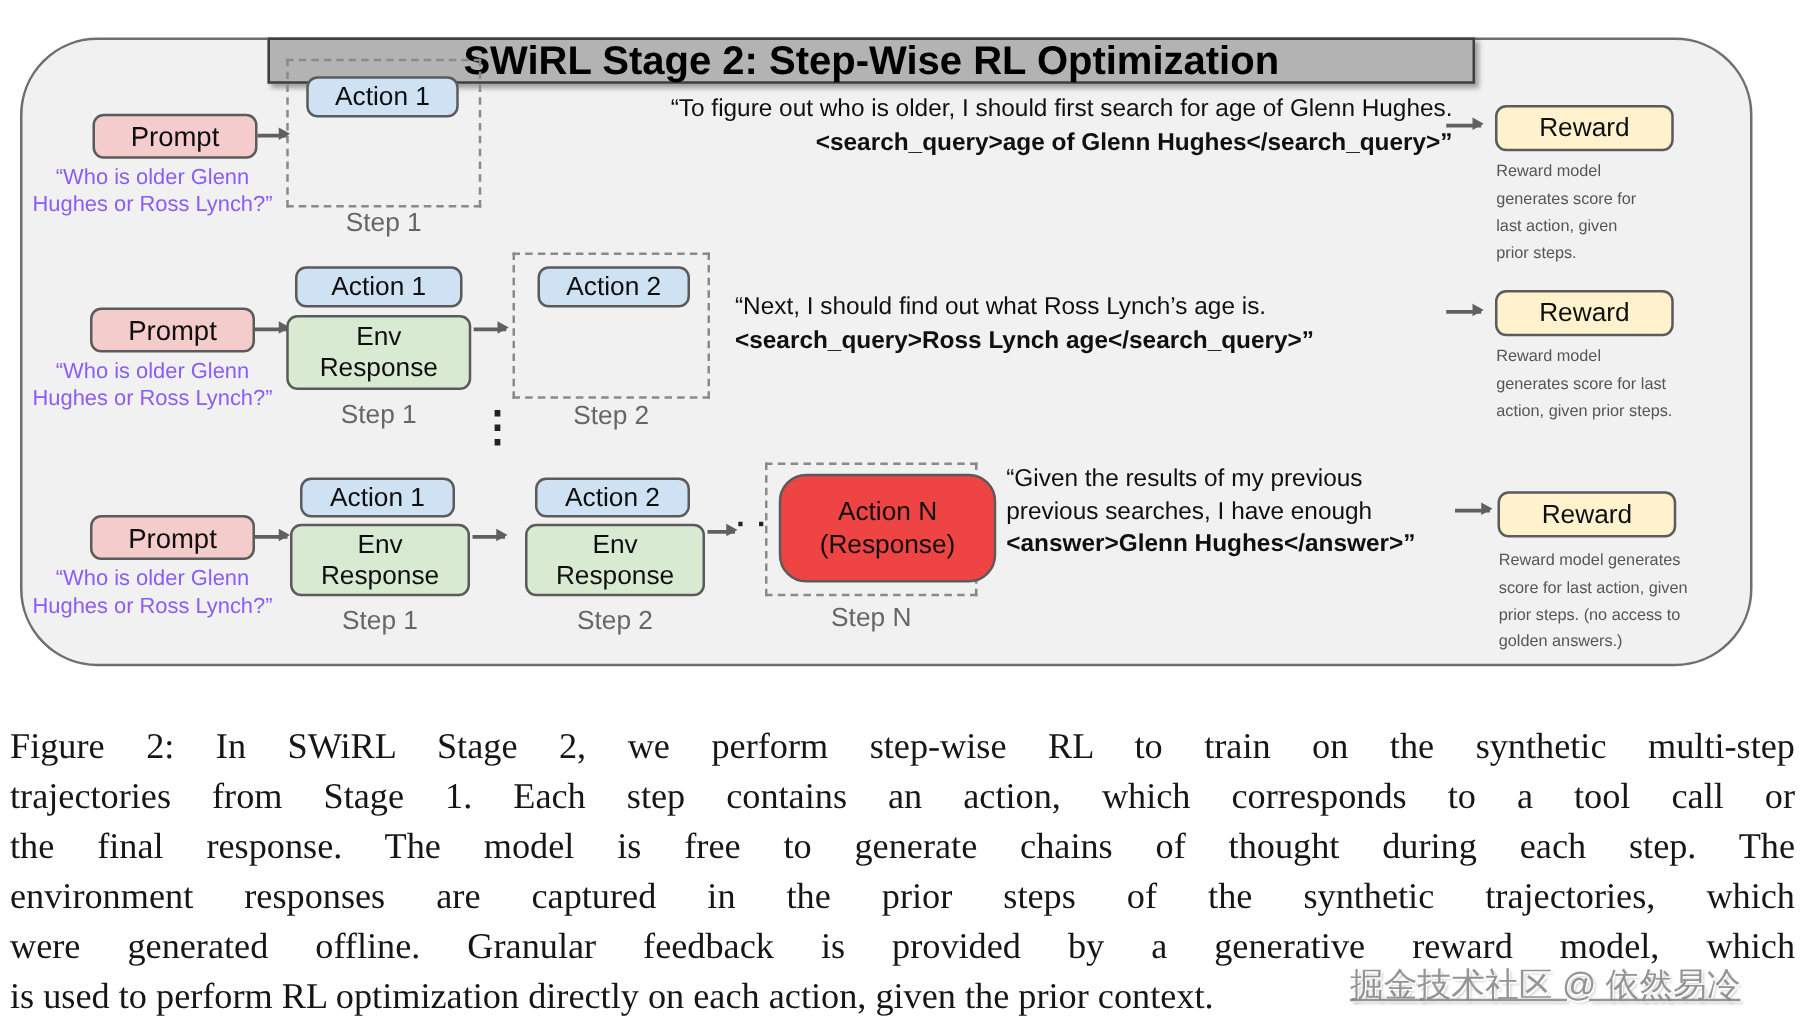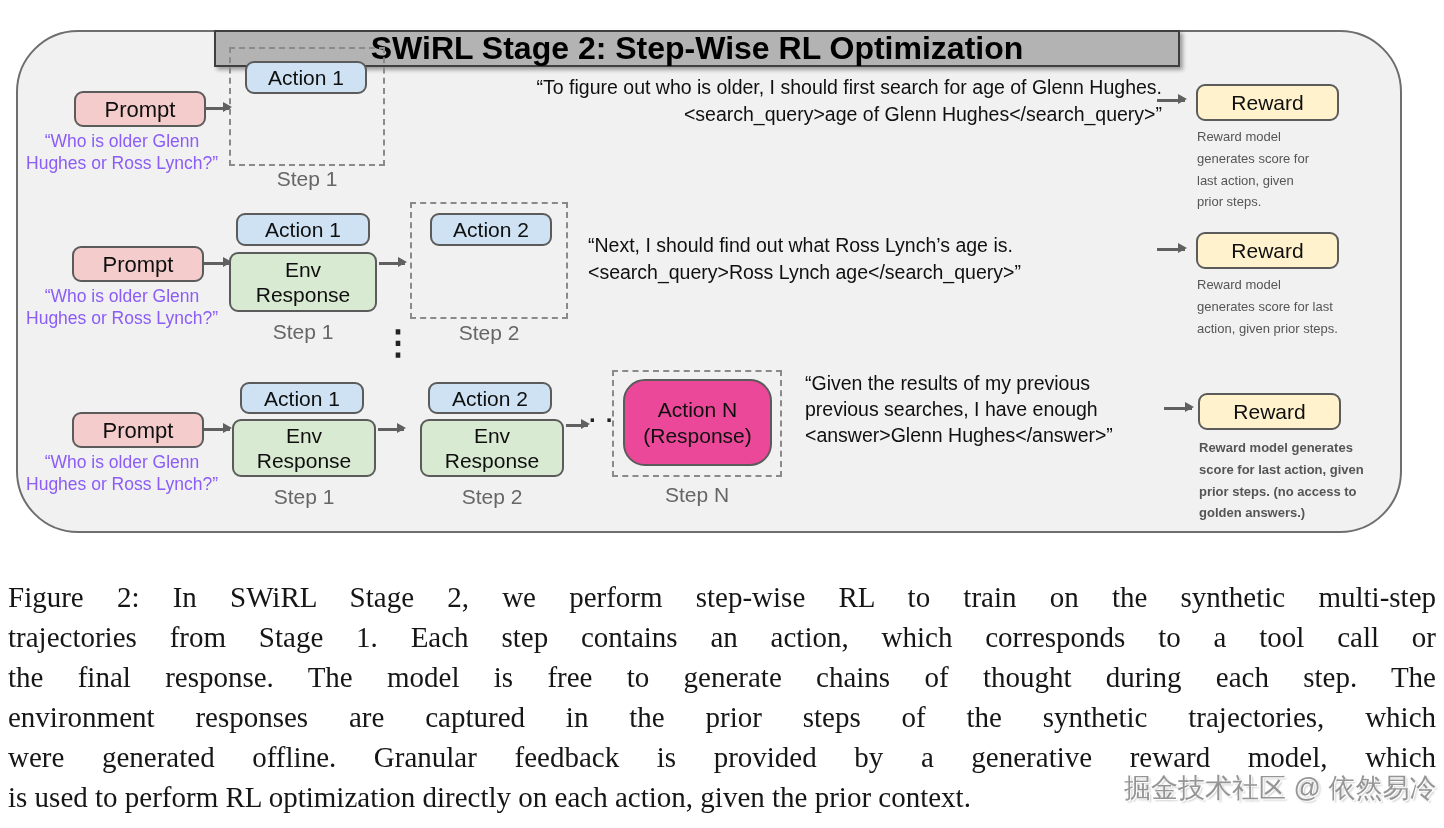--- a/index.html
+++ b/index.html
@@ -54,21 +54,21 @@
   }
   .pquote {
     position: absolute;
     font-size: 17.5px; color: #8b5cf6;
     text-align: center; line-height: 21.5px;
   }
   .thought {
     position: absolute;
     font-size: 19.5px; color: #101010; line-height: 26.5px;
   }
-  .thought .bold { font-weight: normal; }
+  .thought .bold { font-weight: bold; }
   .rdesc {
     position: absolute;
     font-size: 13px; color: #555; line-height: 21.8px;
   }
 
   .arrow {
     position: absolute;
     height: 2.5px; background: #606060;
   }
   .arrow::after {
@@ -96,25 +96,26 @@
     position: absolute;
     left: 8px; top: 577px; width: 1428px;
     font-family: "Liberation Serif", serif;
     font-size: 29px; line-height: 40px; color: #161616;
   }
   .caption .capline { text-align: justify; text-align-last: justify; }
   .caption .capline.last { text-align-last: left; }
 
   .watermark {
     position: absolute;
-    left: 1124px; top: 770px;
+    left: 1080px; top: 770px;
     font-size: 27px;
     color: rgba(130,130,130,0.85);
     text-shadow: 1px 1px 0 rgba(255,255,255,0.95), 2px 2px 2px rgba(0,0,0,0.2);
     white-space: nowrap;
+    text-decoration: underline;
   }
 </style>
 </head>
 <body>
 
 <div class="container" style="background-color: rgb(241, 241, 242);"></div>
 
 <div class="titlebar" style="background-color: rgb(179, 179, 179);">
   <span>SWiRL Stage 2: Step-Wise RL Optimization</span>
 </div>
@@ -219,37 +220,37 @@
 <div class="rbox" style="left: 420px; top: 419px; width: 144px; height: 58px; background-color: rgb(217, 234, 211);">
   <span class="line">Env</span>
   <span class="line">Response</span>
 </div>
 <div class="steplabel" style="left:420px; top:485px; width:144px;">Step 2</div>
 
 <div class="arrow" style="left:566px; top:424px; width:22px;"></div>
 <div class="hdots" style="left:589px; top:406px;">· ·</div>
 
 <div class="dashedbox" style="left:612px; top:370px; width:170px; height:107px;"></div>
-<div class="rbox big-radius" style="left: 623px; top: 379px; width: 149px; height: 87px; line-height: 26px; background-color: #ec4899;">
+<div class="rbox big-radius" style="left: 623px; top: 379px; width: 174px; height: 87px; line-height: 26px; background-color: #ef4444;">
   <span class="line">Action N</span>
   <span class="line">(Response)</span>
 </div>
 <div class="steplabel" style="left:612px; top:483px; width:170px;">Step N</div>
 
 <div class="thought" style="left:805px; top:370px; width:360px; line-height:26px;">
   <div>“Given the results of my previous</div>
   <div>previous searches, I have enough</div>
   <div class="bold">&lt;answer&gt;Glenn Hughes&lt;/answer&gt;”</div>
 </div>
 
 <div class="arrow" style="left:1164px; top:407px; width:28px;"></div>
 <div class="rbox" style="left: 1198px; top: 393px; width: 143px; height: 37px; background-color: rgb(255, 242, 204);">
   <span class="line">Reward</span>
 </div>
-<div class="rdesc" style="left:1199px; top:437px; width:216px;font-weight:bold;">
+<div class="rdesc" style="left:1199px; top:437px; width:216px;">
   <div>Reward model generates</div>
   <div>score for last action, given</div>
   <div>prior steps. (no access to</div>
   <div>golden answers.)</div>
 </div>
 
 <div class="caption">
   <div class="capline">Figure 2: In SWiRL Stage 2, we perform step-wise RL to train on the synthetic multi-step</div>
   <div class="capline">trajectories from Stage 1. Each step contains an action, which corresponds to a tool call or</div>
   <div class="capline">the final response. The model is free to generate chains of thought during each step. The</div>

